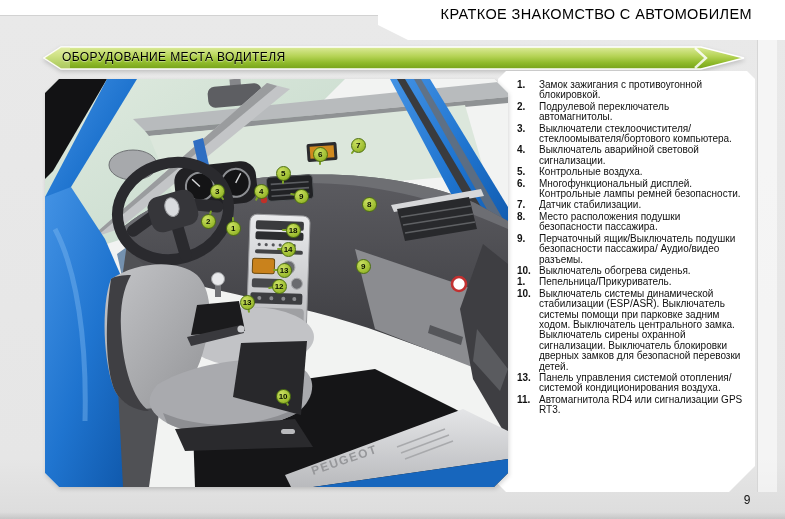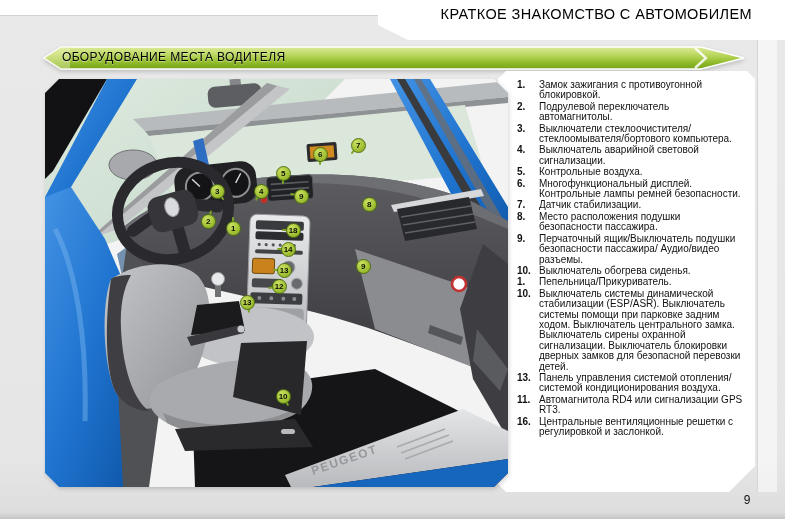--- a/index.html
+++ b/index.html
@@ -161,24 +161,20 @@
         <span class="num">10.</span>
         <span class="txt">Выключатель системы динамической стабилизации (ESP/ASR). Выключатель системы помощи при парковке задним ходом. Выключатель центрального замка. Выключатель сирены охранной сигнализации. Выключатель блокировки дверных замков для безопасной перевозки детей.</span>
       </li>
       <li>
         <span class="num">13.</span>
         <span class="txt">Панель управления системой отопления/системой кондиционирования воздуха.</span>
       </li>
       <li>
         <span class="num">11.</span>
         <span class="txt">Автомагнитола RD4 или сигнализации GPS RT3.</span>
-      </li>
-      <li>
-        <span class="num">16.</span>
-        <span class="txt">Центральные вентиляционные решетки с регулировкой и заслонкой.</span>
       </li>
     </ol>
 </div>
 
 <div class="photo-wrap">
   <div class="photo">
     <svg viewBox="0 0 463 408" width="463" height="408">
       <defs>
         <linearGradient id="gGlass" x1="0" y1="0" x2="1" y2="1">
           <stop offset="0" stop-color="#dfeadf"></stop>

